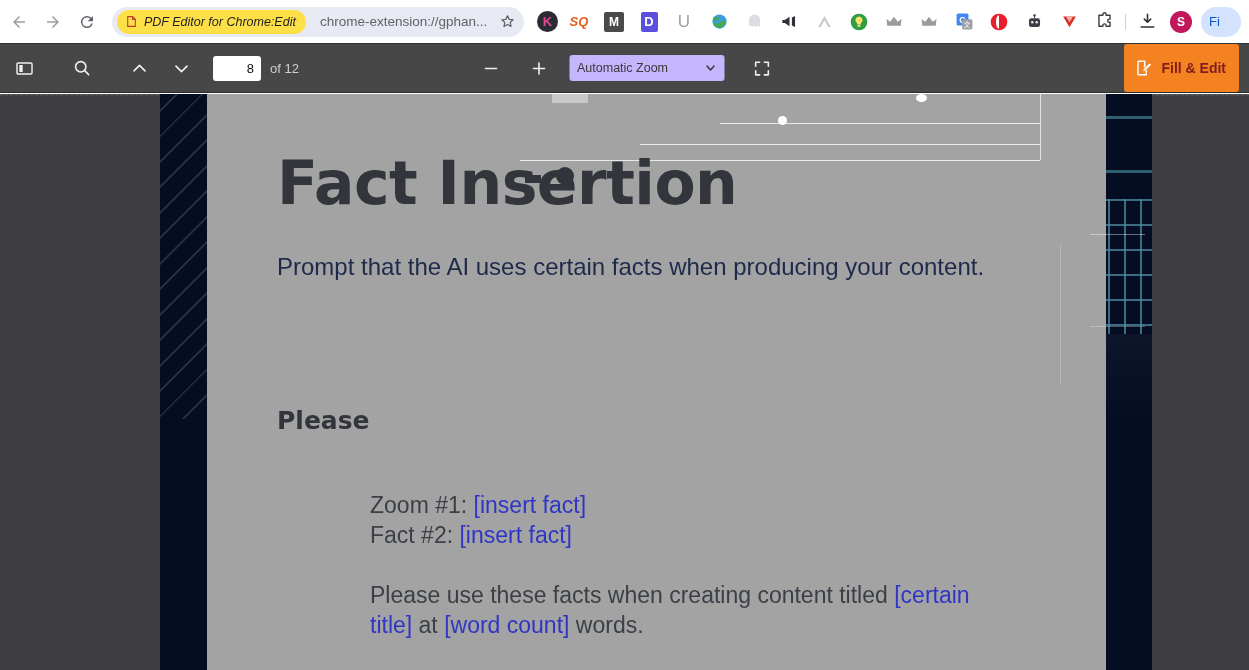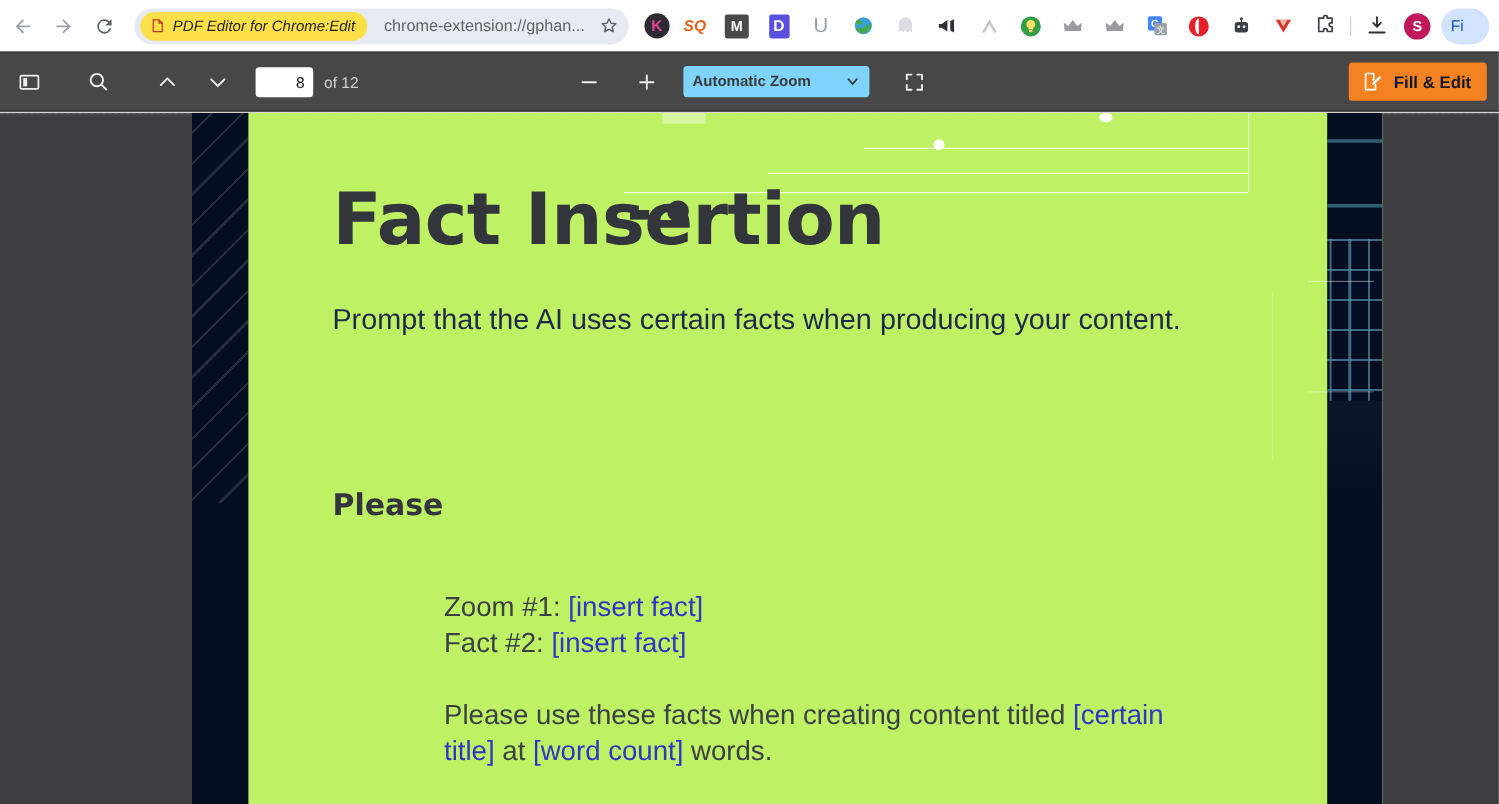--- a/index.html
+++ b/index.html
@@ -112,35 +112,34 @@
   }
   .page-of {
     font-size: 13px; color: #d0d0d0; margin-left: 9px; white-space: nowrap;
   }
   .tb-center {
     position: absolute; left: 50%; transform: translateX(-50%);
     display: flex; align-items: center;
   }
   .zoom-select {
     width: 155px; height: 26px;
-    background: #7dd3fc; border: none; border-radius: 3px;
+    background: #c4b5fd; border: none; border-radius: 3px;
     font-size: 12.5px; color: #3a3a3a;
     padding: 0 8px;
     margin: 0 14px;
     display: flex; align-items: center; justify-content: space-between;
     font-family: "Liberation Sans", sans-serif;
-    font-weight: bold;
   }
   .tb-right {
     margin-left: auto; display: flex; align-items: center; padding-right: 10px;
   }
   .fill-edit-btn {
     display: flex; align-items: center; gap: 8px;
-    background: #f58220; color: #0f172a;
-    height: 32px; padding: 0 13px 0 11px;
+    background: #f58220; color: #7f1d1d;
+    height: 48px; padding: 0 13px 0 11px;
     border-radius: 3px;
     font-size: 14px; font-weight: bold;
     white-space: nowrap;
     font-family: "Liberation Sans", sans-serif;
   }
 
   
   .viewer {
     position: absolute; left: 0; top: 94px;
     width: 1249px; height: 576px;
@@ -149,21 +148,21 @@
   }
   .viewer::before {
     content:""; position:absolute; left:0; top:0; width:100%; height:1px;
     background: rgba(255,255,255,0.05);
     border-top: 1px dashed rgba(120,120,120,0.45);
   }
 
   .page {
     position: absolute; left: 160px; top: 0;
     width: 992px; height: 576px;
-    background: #bef264;
+    background: #a3a3a3;
     overflow: hidden;
     box-shadow: 0 0 0 0 rgba(0,0,0,0);
   }
 
   
   .page-left-band {
     position: absolute; left: 0; top: 0;
     width: 47px; height: 100%;
     background: #050d23;
     overflow: hidden;

